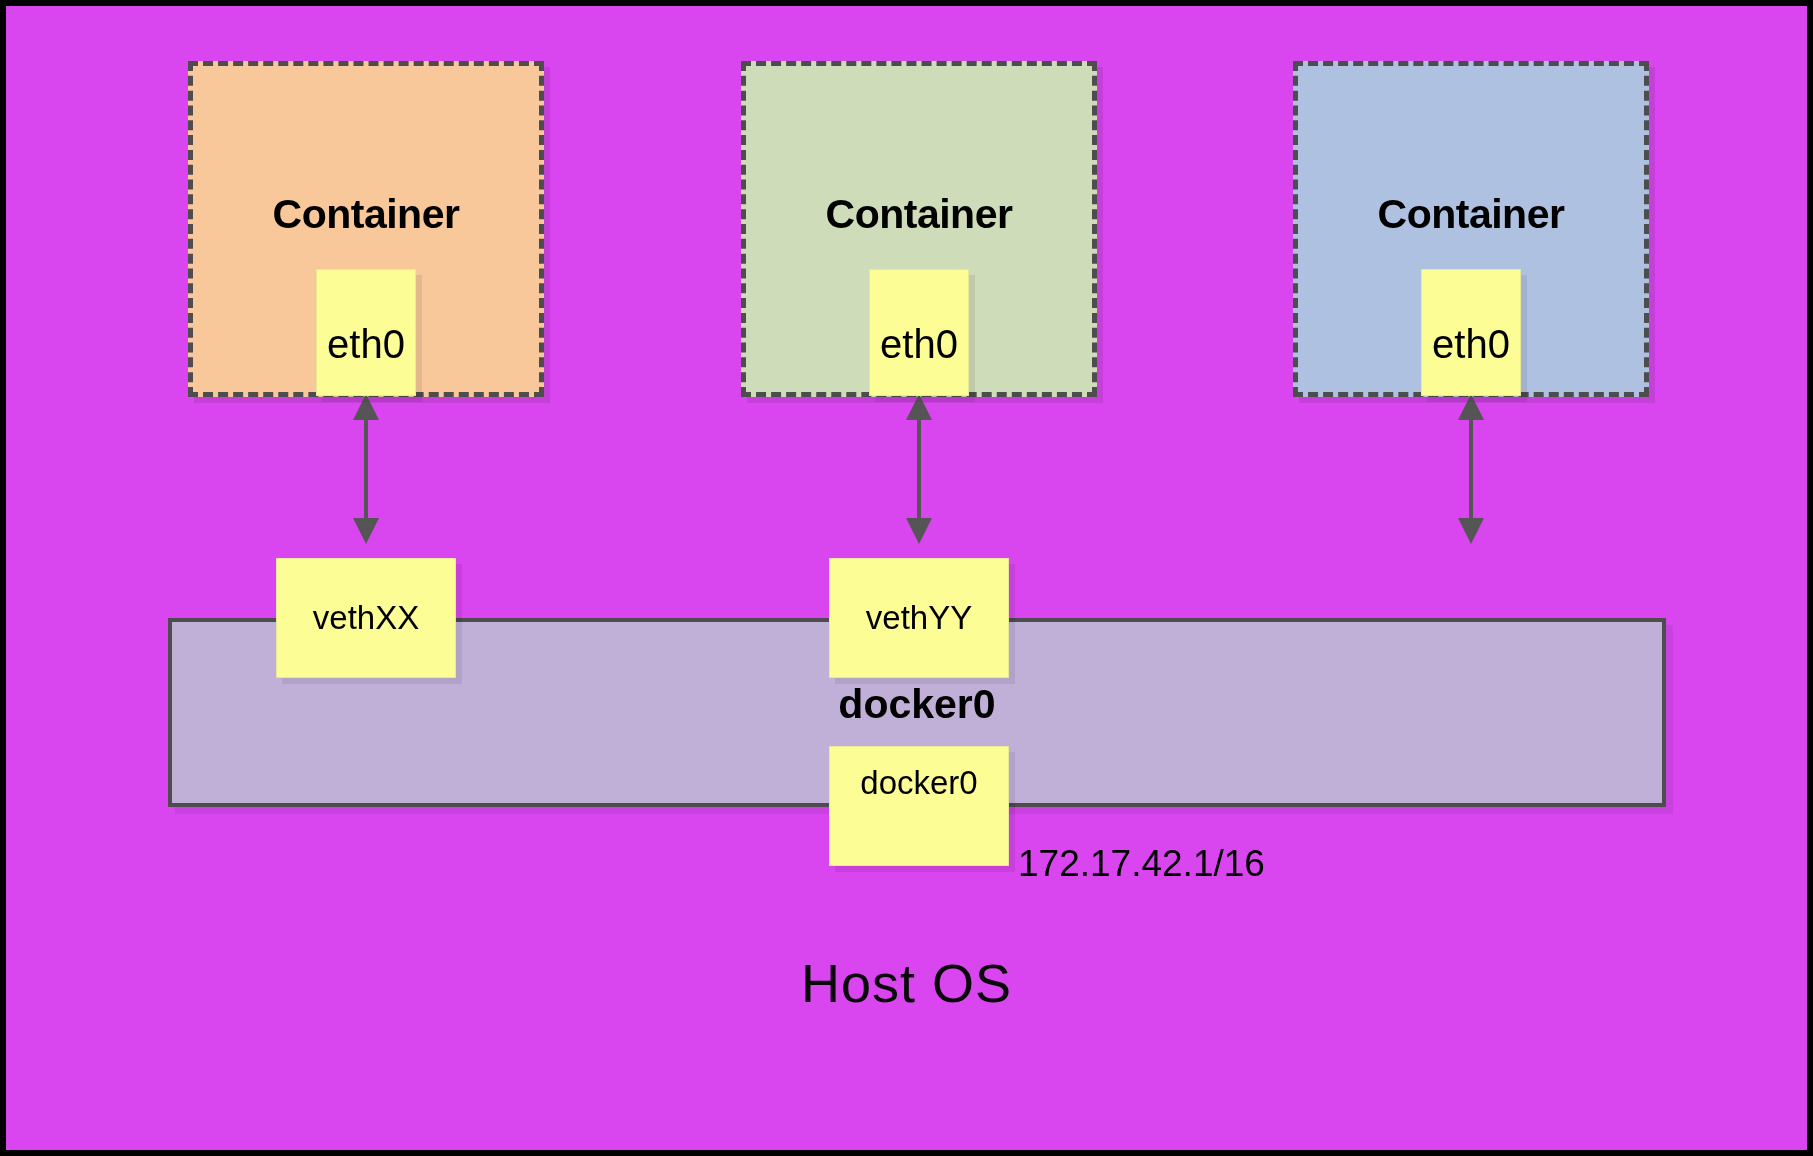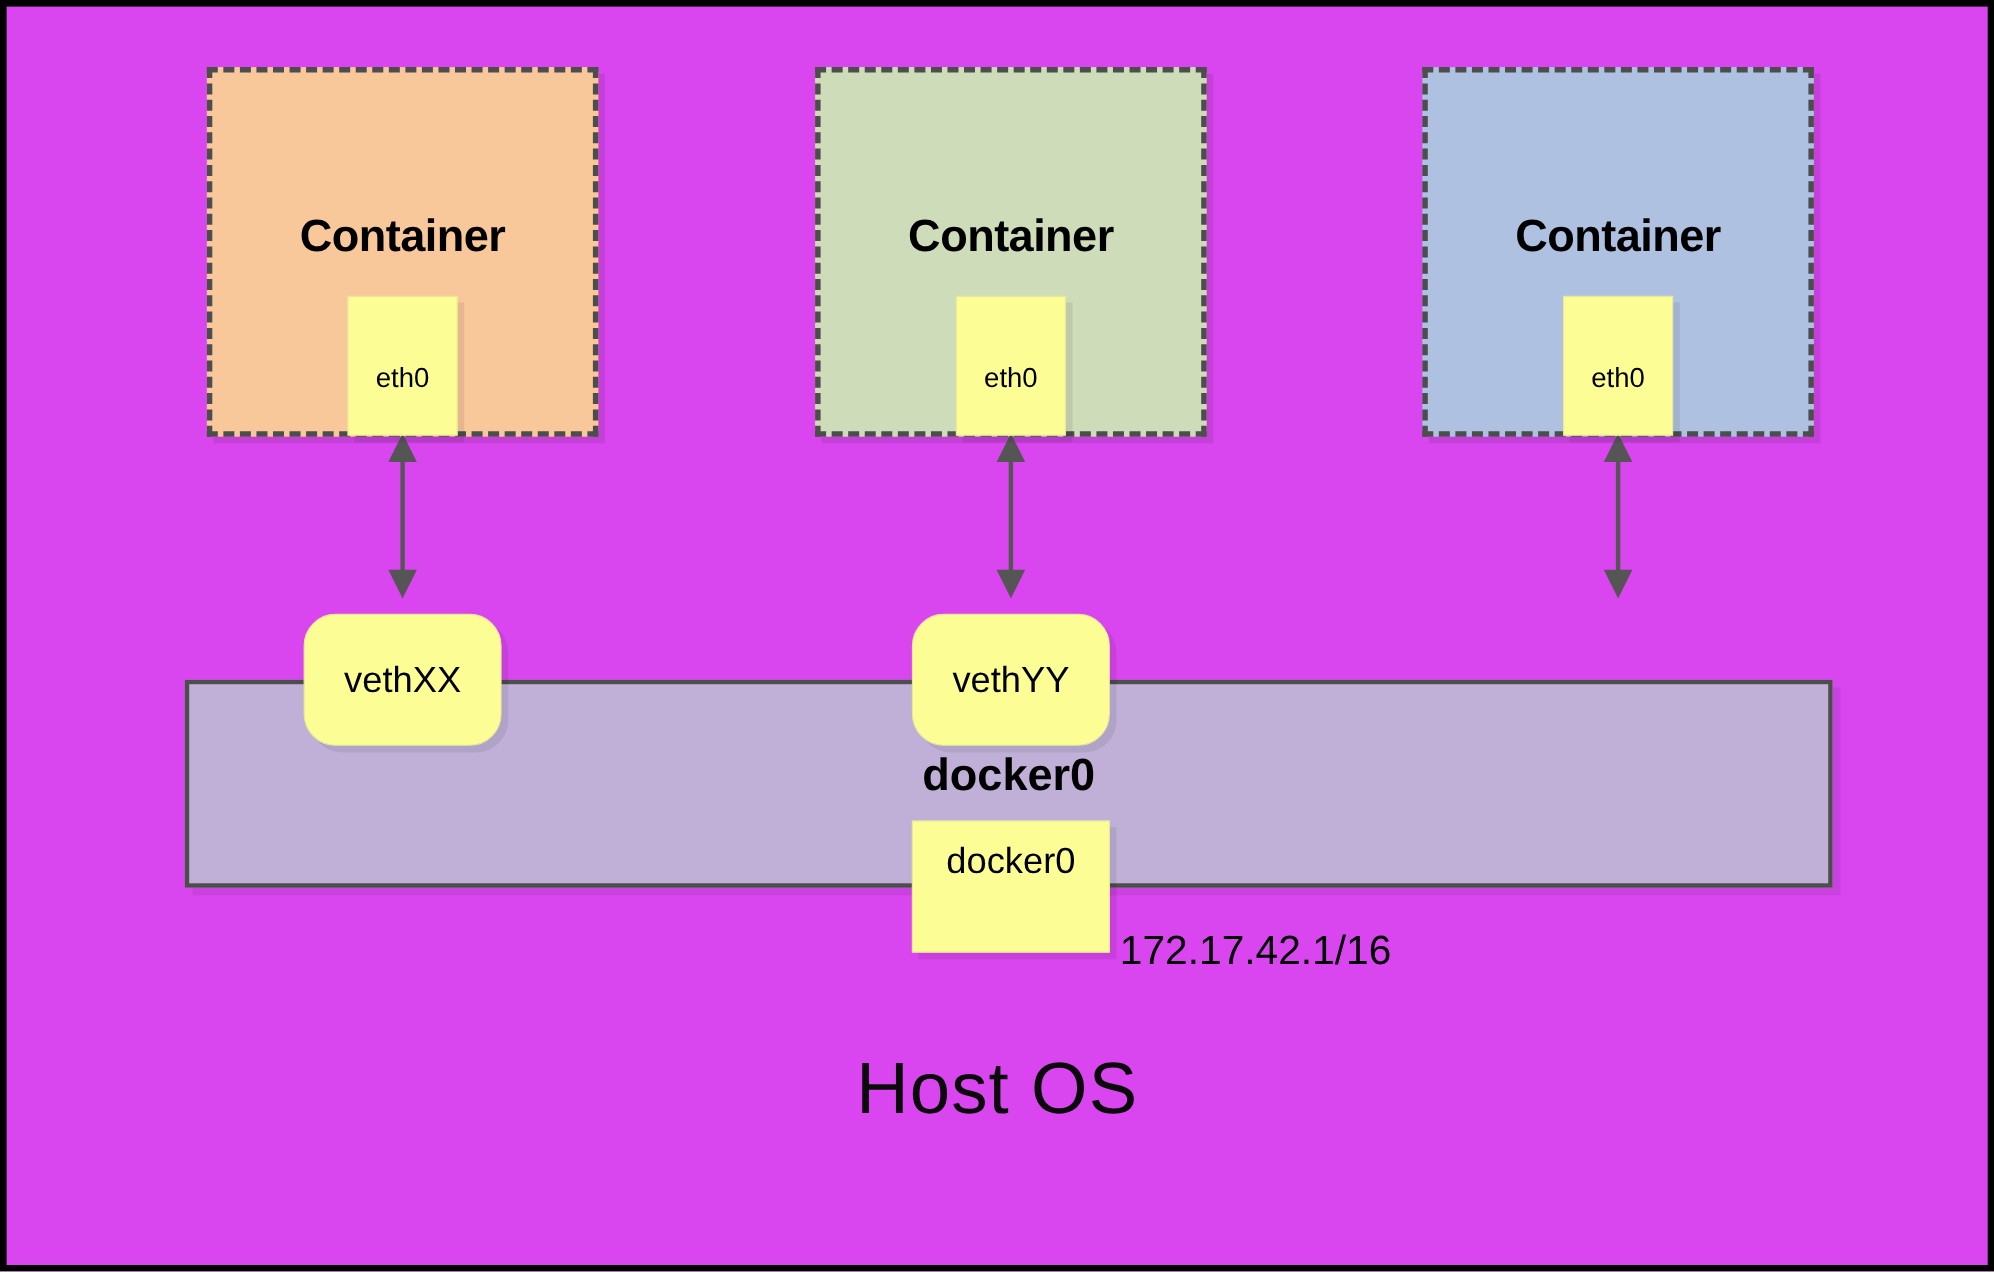--- a/index.html
+++ b/index.html
@@ -53,28 +53,27 @@
     box-shadow: 6px 6px 0 0 rgba(0,0,0,0.08);
     display: flex;
     align-items: center;
     justify-content: center;
     color: #000000;
     z-index: 6;
   }
   .eth-box {
     width: 100px;
     height: 127px;
-    font-size: 25px;
+    font-size: 40px;
     padding-top: 23px;
   }
   .veth-box {
     width: 180px;
     height: 120px;
     font-size: 33px;
-    border-radius: 29px;
   }
   .docker-port-box {
     width: 180px;
     height: 120px;
     font-size: 33px;
     padding-bottom: 46px;
   }
 
   
   #docker0-bar {
@@ -109,21 +108,21 @@
     font-size: 37px;
     color: #000000;
     white-space: nowrap;
     z-index: 7;
   }
   #host-os-label {
     left: 0;
     right: 0;
     top: 950px;
     text-align: center;
-    font-size: 66px;
+    font-size: 54px;
     font-weight: normal;
     color: #0a0a0a;
     letter-spacing: 1px;
     line-height: 1;
   }
 </style>
 </head>
 <body>
 
 <div id="diagram">

